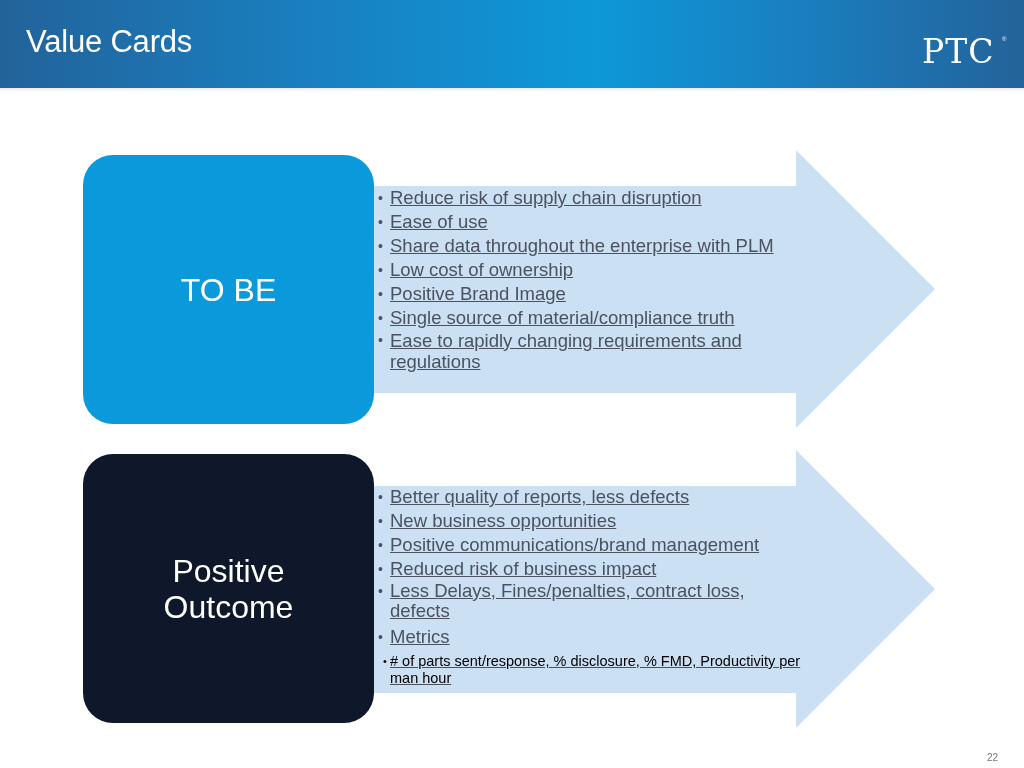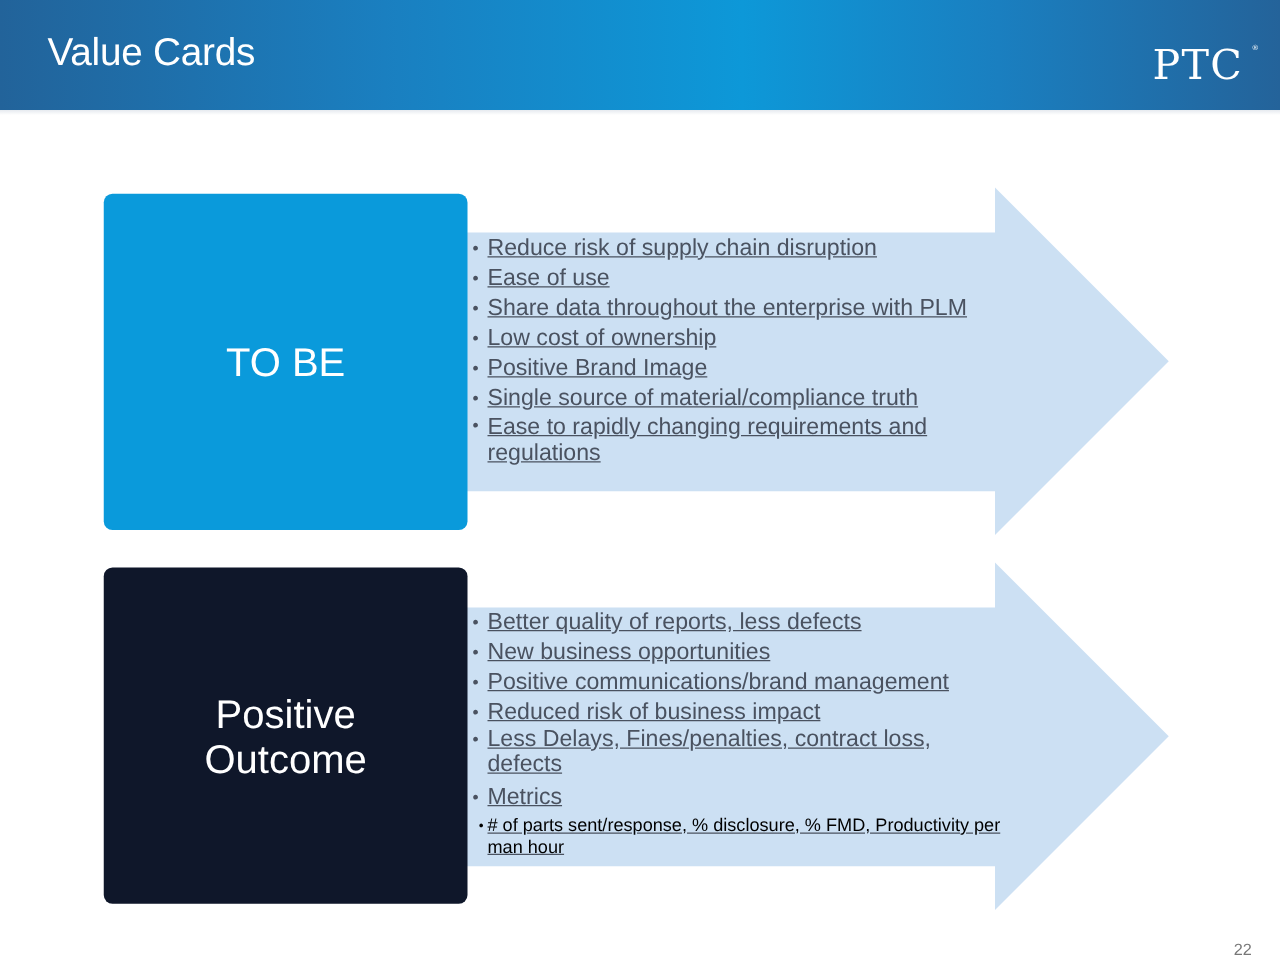--- a/index.html
+++ b/index.html
@@ -11,32 +11,32 @@
   .header {
     position: absolute; left: 0; top: 0; width: 1024px; height: 88px;
     background: linear-gradient(90deg, #22639a 0%, #1a7fc0 30%, #0d98d8 58%, #1a7fc0 78%, #24639a 100%);
   }
   .header-shadow {
     position: absolute; left: 0; top: 88px; width: 1024px; height: 4px;
     background: linear-gradient(#e6eaef, #ffffff);
   }
   .slide-title {
     position: absolute; left: 26px; top: 24px;
-    color: #ffffff; font-size: 31px; letter-spacing: -0.2px; margin-left: 12px;
+    color: #ffffff; font-size: 31px; letter-spacing: -0.2px;
   }
   .logo {
     position: absolute; left: 922px; top: 32px;
     color: #ffffff; font-family: "DejaVu Serif", serif; font-size: 33px; letter-spacing: 1px;
   }
   .logo-reg { position: absolute; left: 80px; top: 4px; font-size: 6px; font-family: "Liberation Sans", sans-serif; }
 
   .arrow { position: absolute; }
   .arrow svg { display: block; }
   .card {
-    position: absolute; width: 291px; height: 269px; border-radius: 7px;
+    position: absolute; width: 291px; height: 269px; border-radius: 30px;
     display: flex; align-items: center; justify-content: center; text-align: center;
     color: #ffffff; font-size: 32px; line-height: 36px;
   }
   .card-blue { left: 83px; top: 155px; background: #0a9adb; }
   .card-green { left: 83px; top: 454px; background: #0f172a; }
 
   .bullets {
     position: absolute; left: 378px; margin: 0; padding: 0; list-style: none;
     color: #4a5260; font-size: 18.5px; line-height: 24px; text-decoration: underline;
   }
@@ -44,21 +44,21 @@
   .bullets li::before { content: "•"; position: absolute; left: 0; top: 0; font-size: 14px; }
   .bullets-top { top: 186px; }
   .bullets-bottom { top: 485px; }
   .bullets li.sub {
     color: #000000; font-size: 14.5px; line-height: 17px; padding-left: 12px; margin-top: 4px;
   }
   .bullets li.sub::before { left: 5px; font-size: 11px; }
   .bullets li .txt { display: block; }
 
   .page-num {
-    position: absolute; left: 987px; top: 752px; font-size: 13px; color: #777777;
+    position: absolute; left: 987px; top: 752px; font-size: 10px; color: #777777;
   }
 </style>
 </head>
 <body>
 
 <div class="header"></div>
 <div class="header-shadow"></div>
 <div class="slide-title">Value Cards</div>
 <div class="logo">
   <span>PTC</span>

